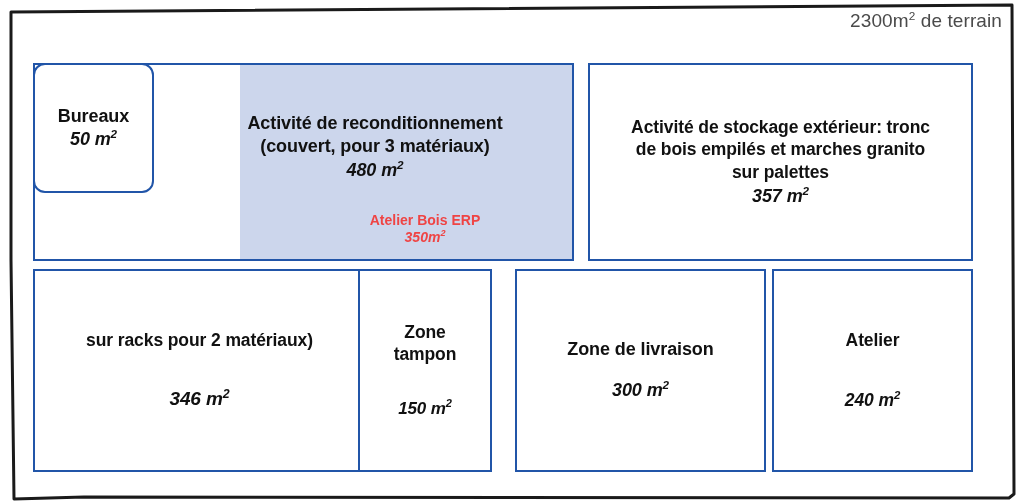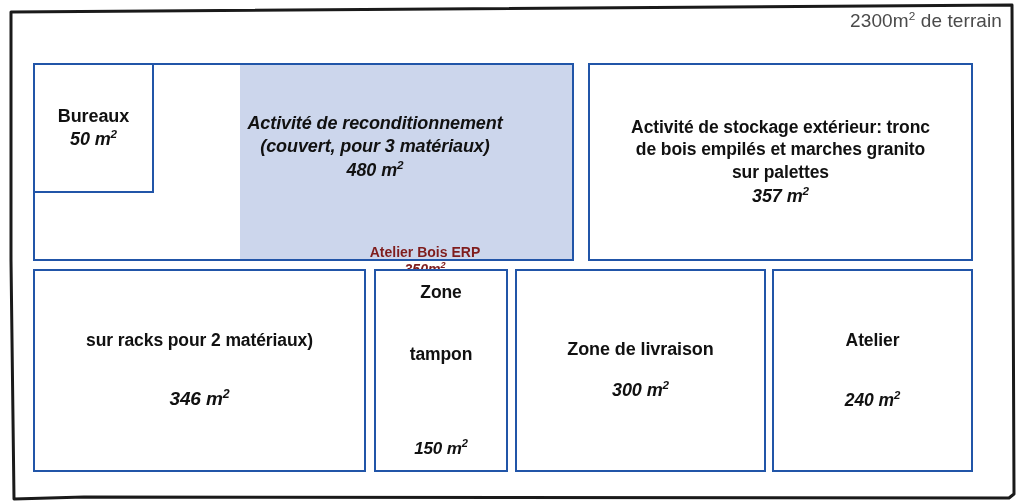--- a/index.html
+++ b/index.html
@@ -105,21 +105,21 @@
     bottom: 0;
     background: #ccd6ec;
   }
   #recond-text {
     position: absolute;
     left: 140px;
     top: 47px;
     width: 400px;
     text-align: center;
   }
-  #recond-text .title { display: block; font-size: 18px; font-style: italic; }
+  #recond-text .title { display: block; font-size: 18px; }
   #recond-text .area  { display: block; font-size: 18px; margin-top: 1px; }
 
   #atelier-bois {
     position: absolute;
     left: 240px;
     top: 147px;
     width: 300px;
     text-align: center;
     color: #1f4fb8;
     line-height: 1.22;
@@ -156,25 +156,24 @@
     left: 33px;
     top: 269px;
     width: 333px;
     height: 203px;
     padding: 0 10px;
   }
   #zone-stockage-couvert .title { font-size: 17.5px; }
   #zone-stockage-couvert .area  { font-size: 19px; margin-top: 36px; }
 
   #zone-tampon {
-    left: 374px;
+    left: 358px;
     top: 269px;
     width: 134px;
     height: 203px;
-    gap: 40px;
   }
   #zone-tampon .title { font-size: 17.5px; }
   #zone-tampon .area  { font-size: 17px; margin-top: 32px; }
 
   #zone-livraison {
     left: 515px;
     top: 269px;
     width: 251px;
     height: 203px;
   }
@@ -203,27 +202,27 @@
     <span>2300m<sup>2</sup> de terrain</span>
   </div>
 
   <div class="zone" id="zone-reconditionnement" style="border-color: rgb(33, 85, 168); background: transparent;">
     <div id="recond-shade" style="background: rgb(204, 214, 236);"></div>
     <div id="recond-text">
       <span class="title">Activité de reconditionnement</span>
       <span class="title">(couvert, pour 3 matériaux)</span>
       <span class="area">480 m<sup>2</sup></span>
     </div>
-    <div id="atelier-bois" style="color: #7f1d1d; margin-top: 32px;">
+    <div id="atelier-bois" style="color: #ef4444;">
       <span class="atelier-name">Atelier Bois  ERP</span>
       <span class="atelier-area">350m<sup>2</sup></span>
     </div>
   </div>
 
-  <div class="zone" id="zone-bureaux" style="border-color: rgb(33, 85, 168);">
+  <div class="zone" id="zone-bureaux" style="border-color: rgb(33, 85, 168); border-radius: 12px;">
     <span class="title">Bureaux</span>
     <span class="area">50 m<sup>2</sup></span>
   </div>
 
   <div class="zone" id="zone-stockage-exterieur" style="border-color: rgb(33, 85, 168);">
     <span class="title">Activité de stockage extérieur: tronc</span>
     <span class="title">de bois empilés et marches granito</span>
     <span class="title">sur palettes</span>
     <span class="area">357 m<sup>2</sup></span>
   </div>

